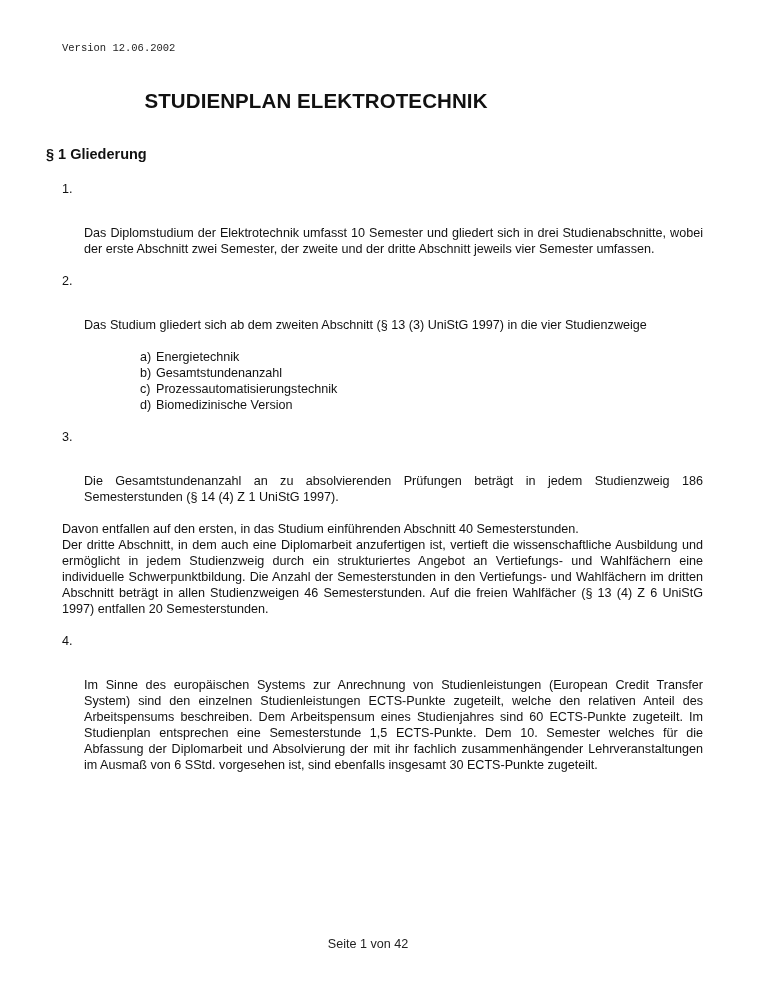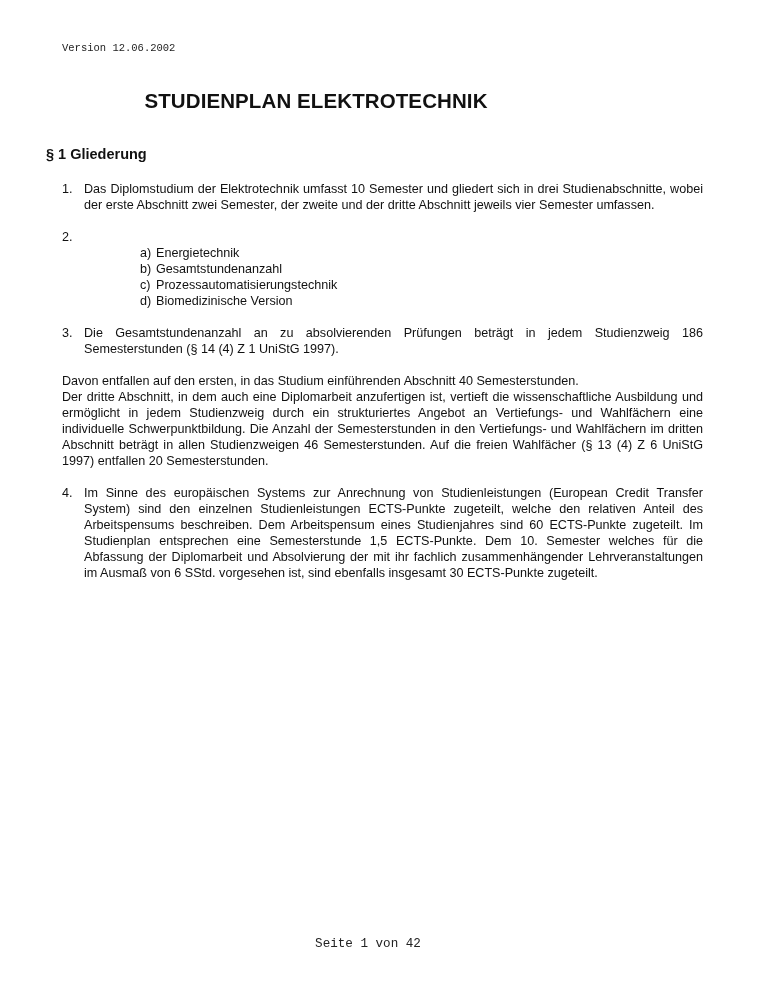--- a/index.html
+++ b/index.html
@@ -18,30 +18,30 @@
     .section-heading {
       position: absolute; left: 46px; top: 146px; margin: 0;
       font-size: 14.5px; font-weight: bold;
     }
     .content {
       position: absolute; left: 62px; width: 641px; top: 181px;
       font-size: 12.6px; line-height: 16px;
     }
     .item { display: flex; margin: 0 0 16px 0; }
     .num { width: 22px; flex: 0 0 22px; }
-    .text { flex: 1; text-align: justify; text-align-last: left; }
+    .text { flex: 1; text-align: justify; text-align-last: left; margin-top: 44px; }
     .sublist { margin: 16px 0 0 0; padding: 0 0 0 78px; list-style: none; }
     .sublist li { display: flex; }
     .sublist .marker { width: 16px; flex: 0 0 16px; }
     .para { margin: 0 0 16px 0; text-align: justify; }
     .para-line { display: block; text-align: justify; text-align-last: justify; }
     .para-line.last { text-align-last: left; }
     .footer {
       position: absolute; left: 0; width: 736px; top: 937px; text-align: center;
-      font-size: 12.6px; color: #222; font-family: Liberation Mono, monospace;
+      font-size: 12.6px; color: #222;
     }
   </style>
 </head>
 <body>
 
 <div class="version">Version 12.06.2002</div>
 
 <h1 class="title">STUDIENPLAN ELEKTROTECHNIK</h1>
 
 <h2 class="section-heading">§ 1 Gliederung</h2>
@@ -49,20 +49,21 @@
 <div class="content">
 
   <div class="item">
     <span class="num">1.</span>
     <span class="text">Das Diplomstudium der Elektrotechnik umfasst 10 Semester und gliedert sich in drei Studienabschnitte, wobei der erste Abschnitt zwei Semester, der zweite und der dritte Abschnitt jeweils vier Semester umfassen.</span>
   </div>
 
   <div class="item">
     <span class="num">2.</span>
     <div class="text">
+      <span>Das Studium gliedert sich ab dem zweiten Abschnitt (§ 13 (3) UniStG 1997) in die vier Studienzweige</span>
       <ul class="sublist" style="margin-left:-22px;">
         <li>
           <span class="marker">a)</span>
           <span>Energietechnik</span>
         </li>
         <li>
           <span class="marker">b)</span>
           <span>Gesamtstundenanzahl</span>
         </li>
         <li>

